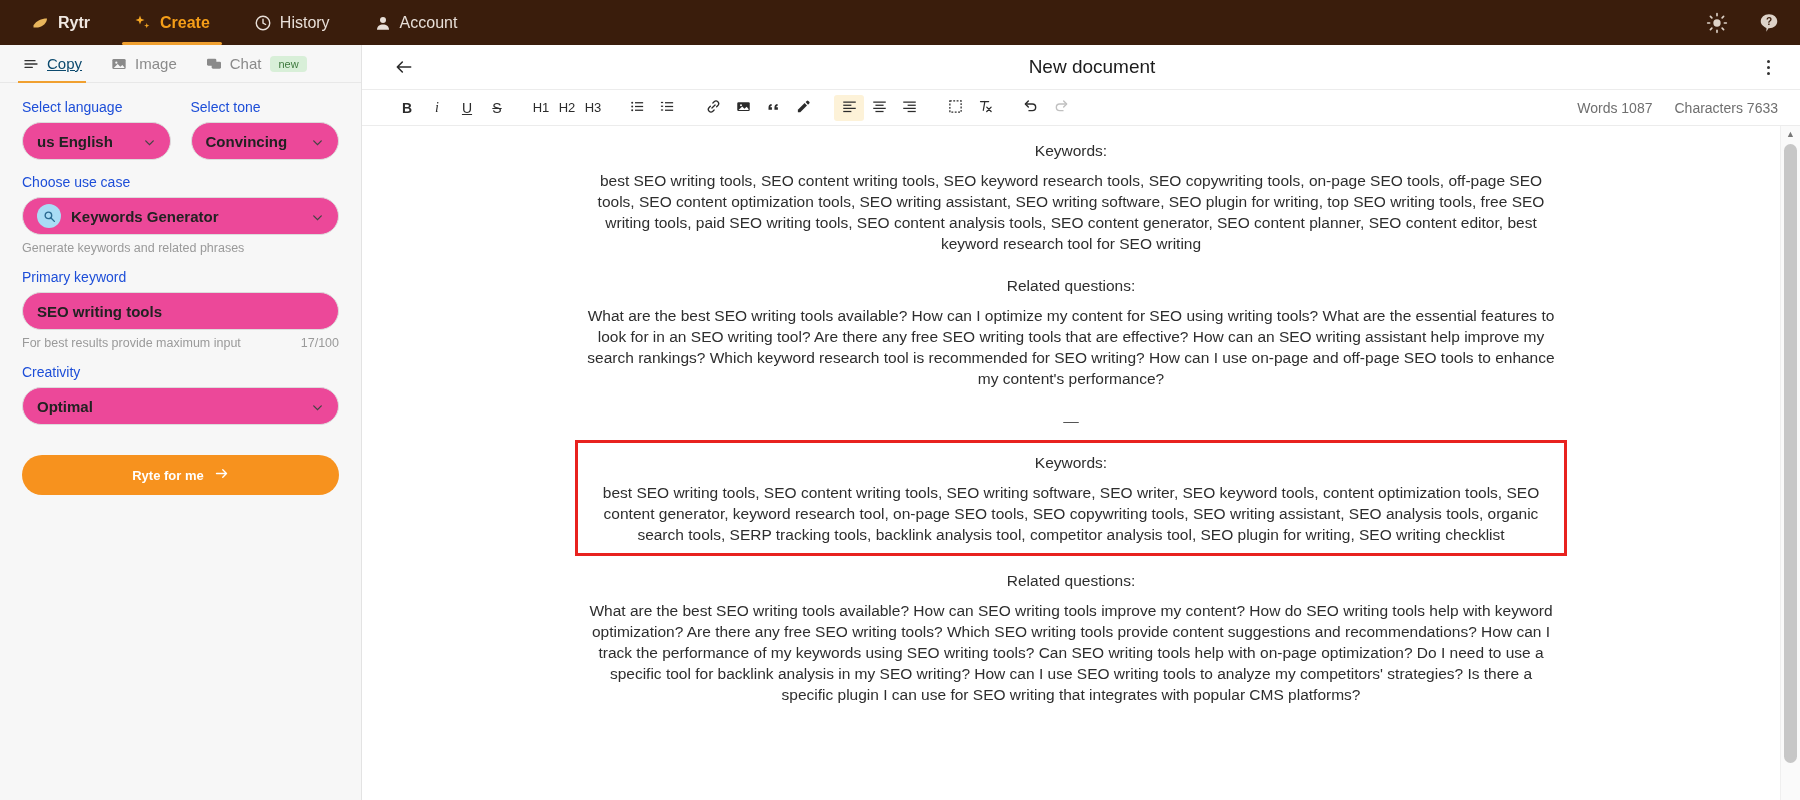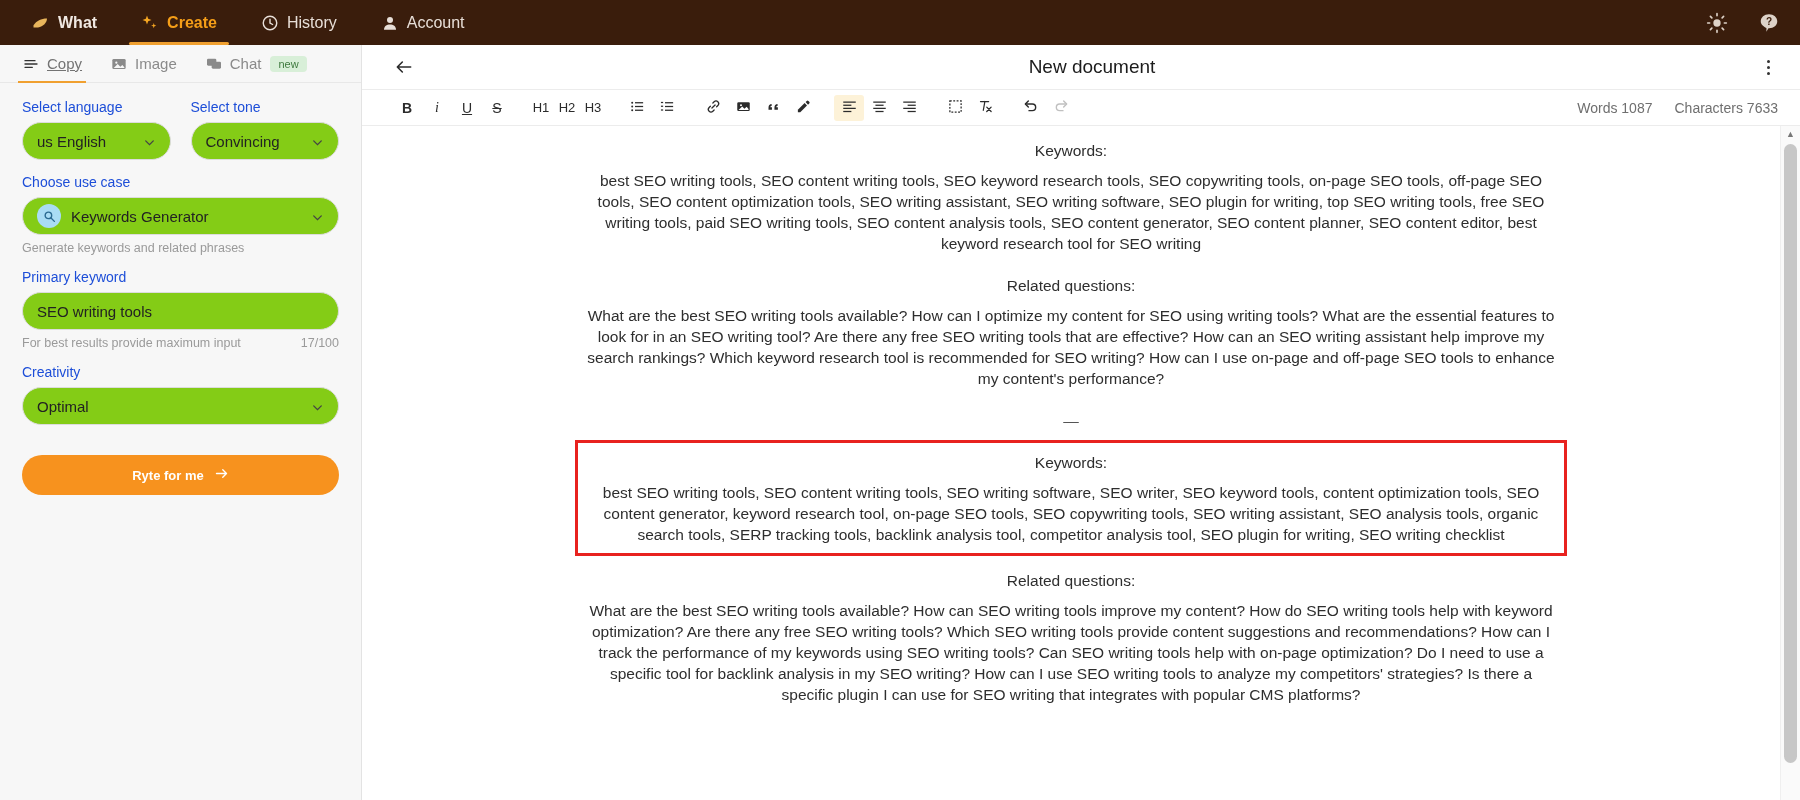--- a/index.html
+++ b/index.html
@@ -52,40 +52,40 @@
     height: 38px; display: flex; align-items: center;
     padding: 0 10px; gap: 4px;
     border-bottom: 1px solid #e8e8e8;
     background: #f7f7f7;
   }
   .subtab {
     display: flex; align-items: center; gap: 7px;
     padding: 6px 12px; font-size: 15px; color: #8a8a8a;
     cursor: pointer; position: relative; height: 38px;
   }
-  .subtab.active { color: #737373; text-decoration: underline; }
+  .subtab.active { color: #0c4a6e; text-decoration: underline; }
   .subtab.active::after {
     content:""; position:absolute; left: 8px; right: 8px; bottom: 0;
     height: 2px; background: #f0a030;
   }
   .newbadge {
     background: #d8efd8; color: #3f7a3f; font-size: 11px;
     border-radius: 4px; padding: 2px 8px; margin-left: 2px;
   }
   .sb-body { padding: 16px 22px 0 22px; }
   .fieldrow { display: flex; gap: 20px; }
   .field { margin-bottom: 14px; }
   .field.half { flex: 1; }
   .flabel { font-size: 14px; color: #1d4ed8; margin-bottom: 7px; display: block; }
   .sel, .txt {
     height: 38px; width: 100%;
     border: 1px solid #dcdcdc; border-radius: 20px;
-    background: #84cc16; display: flex; align-items: center;
+    background: #ec4899; display: flex; align-items: center;
     padding: 8px 14px; font-size: 15px; color: #222;
-    cursor: pointer; position: relative;
+    cursor: pointer; position: relative; font-weight: bold;
   }
   .sel .selval { flex: 1; overflow: hidden; white-space: nowrap; }
   .chev { width: 13px; height: 13px; flex: none; }
   .usecase-icon {
     width: 24px; height: 24px; border-radius: 50%;
     background: #a9dcf5; display: flex; align-items: center; justify-content: center;
     margin-right: 10px; flex: none;
   }
   .hint { font-size: 12.5px; color: #9a9a9a; margin-top: 6px; }
   .hintrow { display: flex; justify-content: space-between; margin-top: 6px; }
@@ -167,21 +167,21 @@
 
 <div class="topbar">
   <div class="topnav">
 
     <div class="navitem brand">
       <span class="navicon">
         <svg viewBox="0 0 24 24" width="18" height="18">
             <path d="M2 15 C6 9, 12 6, 20 6 C20 11, 15 17, 8 18 L2 18 Z" fill="#e8b55c"></path>
           </svg>
       </span>
-      <span>What</span>
+      <span>Rytr</span>
     </div>
 
     <div class="navitem active">
       <span class="navicon">
         <svg viewBox="0 0 24 24" width="18" height="18">
           <path d="M8 2 L9.6 6.4 L14 8 L9.6 9.6 L8 14 L6.4 9.6 L2 8 L6.4 6.4 Z" fill="#f5a623"></path>
           <path d="M17 12 L17.9 14.6 L20.5 15.5 L17.9 16.4 L17 19 L16.1 16.4 L13.5 15.5 L16.1 14.6 Z" fill="#f5a623"></path>
         </svg>
       </span>
       <span>Create</span>

